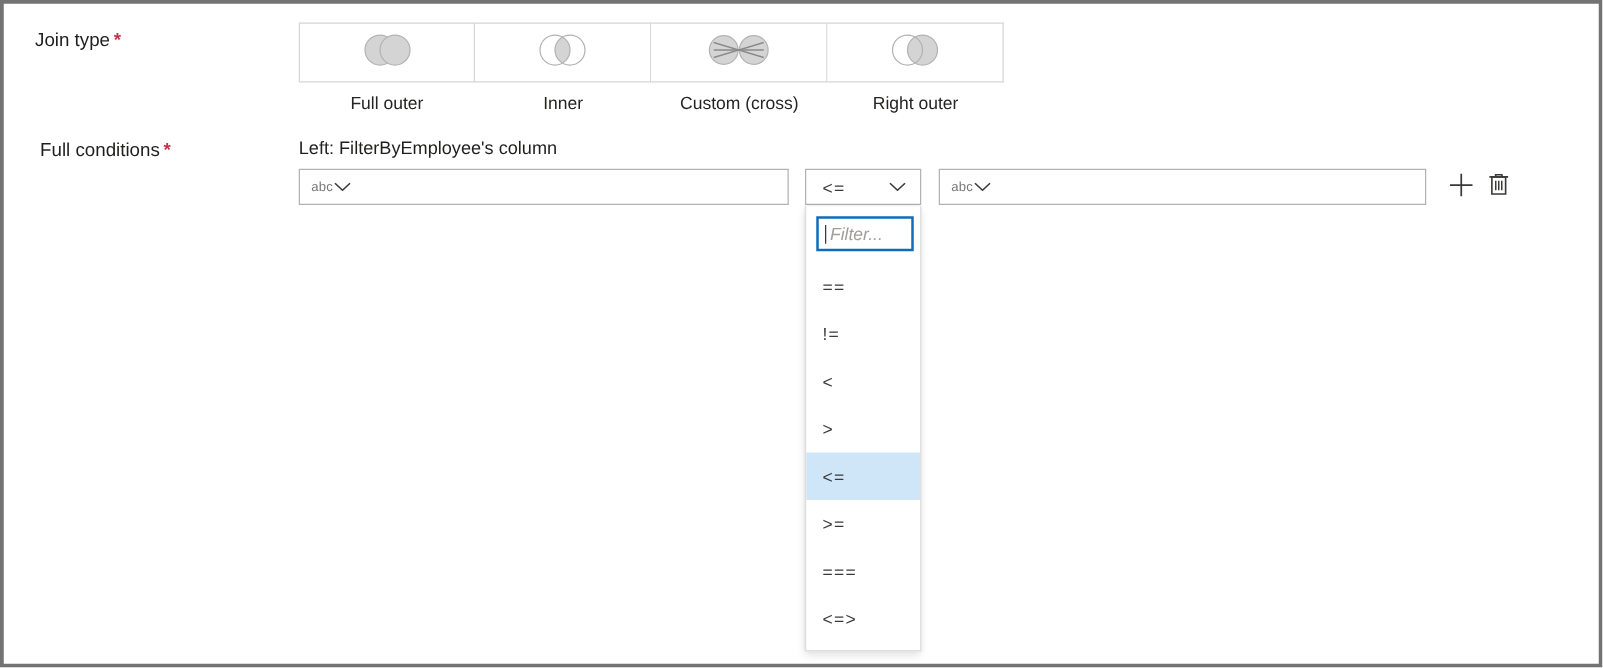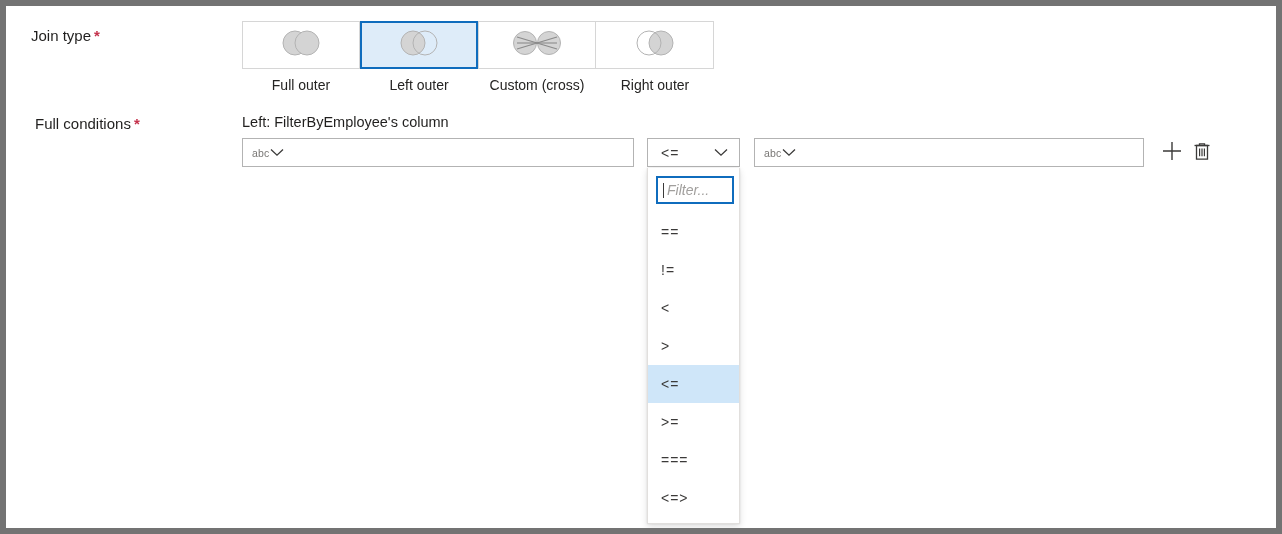--- a/index.html
+++ b/index.html
@@ -9,21 +9,21 @@
   }
   body {
     font-family: "Liberation Sans", sans-serif;
     -webkit-font-smoothing: antialiased;
   }
   #page {
     position: relative;
     width: 1282px;
     height: 534px;
     box-sizing: border-box;
-    border: 6px solid #737373;
+    border: 3px solid #737373;
     background: #ffffff;
     overflow: hidden;
   }
 
   
   .field-label {
     position: absolute;
     font-size: 15px;
     color: #201f1e;
     white-space: nowrap;
@@ -38,21 +38,21 @@
   #label-join-conditions { left: 29px; top: 109px; }
 
   
   #join-type-group {
     position: absolute;
     left: 236px;
     top: 15px;
     display: flex;
   }
   .join-tile {
-    width: 118px;
+    width: 141px;
     box-sizing: border-box;
     cursor: pointer;
     user-select: none;
   }
   .join-tile .tile-box {
     height: 48px;
     box-sizing: border-box;
     border: 1px solid #d6d6d6;
     background: #ffffff;
     display: flex;
@@ -233,32 +233,38 @@
         <span>
           <svg width="54" height="30" viewBox="0 0 54 30">
             <circle cx="21" cy="15" r="12" fill="#d4d4d4" stroke="#b3b3b3" stroke-width="1"></circle>
             <circle cx="33" cy="15" r="12" fill="#d4d4d4" stroke="#b3b3b3" stroke-width="1"></circle>
           </svg>
         </span>
       </div>
       <div class="tile-caption">Full outer</div>
     </div>
 
-
-    <div class="join-tile selected">
+    <div class="join-tile">
       <div class="tile-box">
         <span>
           <svg width="54" height="30" viewBox="0 0 54 30">
-            <circle cx="21" cy="15" r="12" fill="#d4d4d4" stroke="#b3b3b3" stroke-width="1"></circle>
+            <defs>
+              <clipPath id="clipL">
+                  <circle cx="21" cy="15" r="12"></circle>
+                </clipPath>
+            </defs>
+            <circle cx="33" cy="15" r="12" fill="#d4d4d4" clip-path="url(#clipL)"></circle>
+            <circle cx="21" cy="15" r="12" fill="none" stroke="#b3b3b3" stroke-width="1"></circle>
             <circle cx="33" cy="15" r="12" fill="none" stroke="#b3b3b3" stroke-width="1"></circle>
           </svg>
         </span>
       </div>
-      <div class="tile-caption">Left outer</div>
-    </div>
+      <div class="tile-caption">Inner</div>
+    </div>
+
 
     <div class="join-tile">
       <div class="tile-box">
         <span>
           <svg width="58" height="30" viewBox="0 0 58 30">
             <circle cx="17" cy="15" r="11.5" fill="#d4d4d4" stroke="#b3b3b3" stroke-width="1"></circle>
             <circle cx="41" cy="15" r="11.5" fill="#d4d4d4" stroke="#b3b3b3" stroke-width="1"></circle>
             <g stroke="#8a8a8a" stroke-width="1.1" fill="none">
               <path d="M9 9 L29 15 L9 21"></path>
               <path d="M9 15 L29 15"></path>

